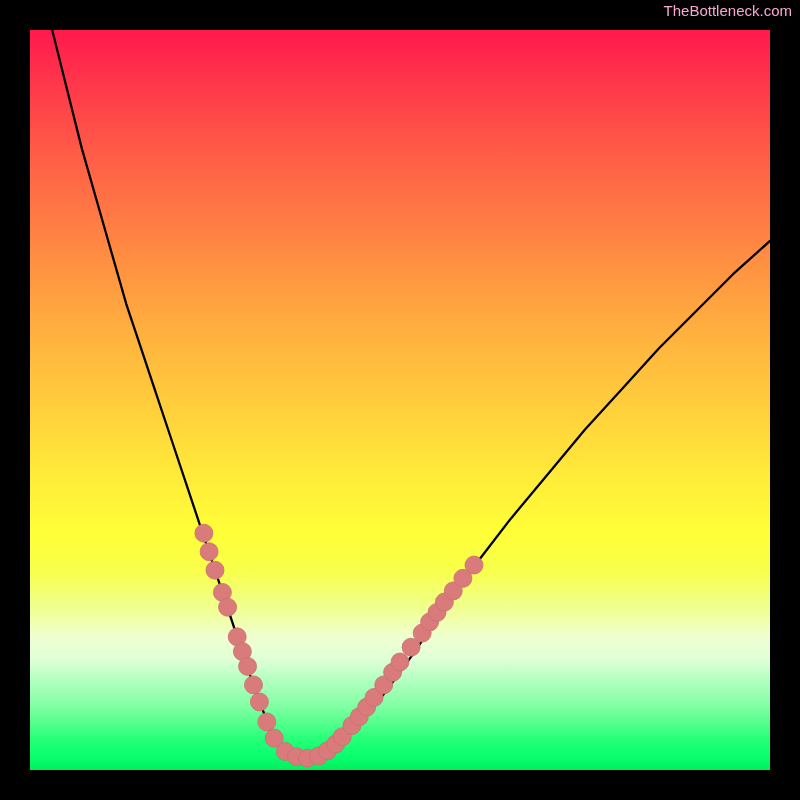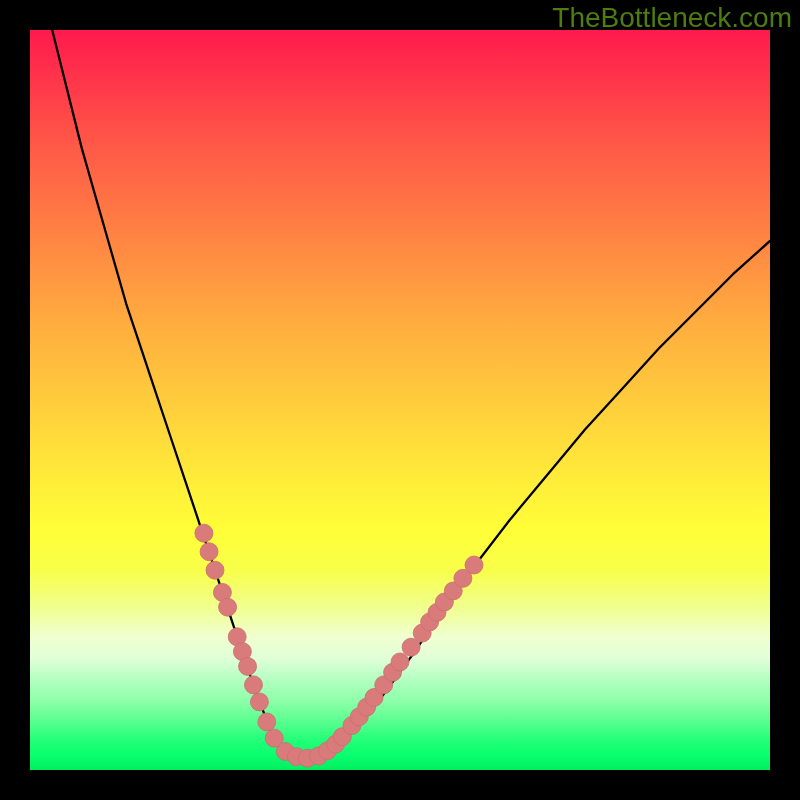--- a/index.html
+++ b/index.html
@@ -37,23 +37,23 @@
       #4dff8a 94%,
       #22ff78 96%,
       #0aff6f 98%,
       #00ef5f 100%
     );
   }
   .watermark {
     position: absolute;
     top: 2px;
     right: 8px;
-    color: #4d7c0f;
+    color: #f9a8d4;
     font-family: Arial, Helvetica, sans-serif;
-    font-size: 28px;
+    font-size: 15px;
     font-weight: 500;
   }
   svg.overlay {
     position: absolute;
     left: 0; top: 0;
     width: 740px; height: 740px;
   }
 </style>
 </head>
 <body>

